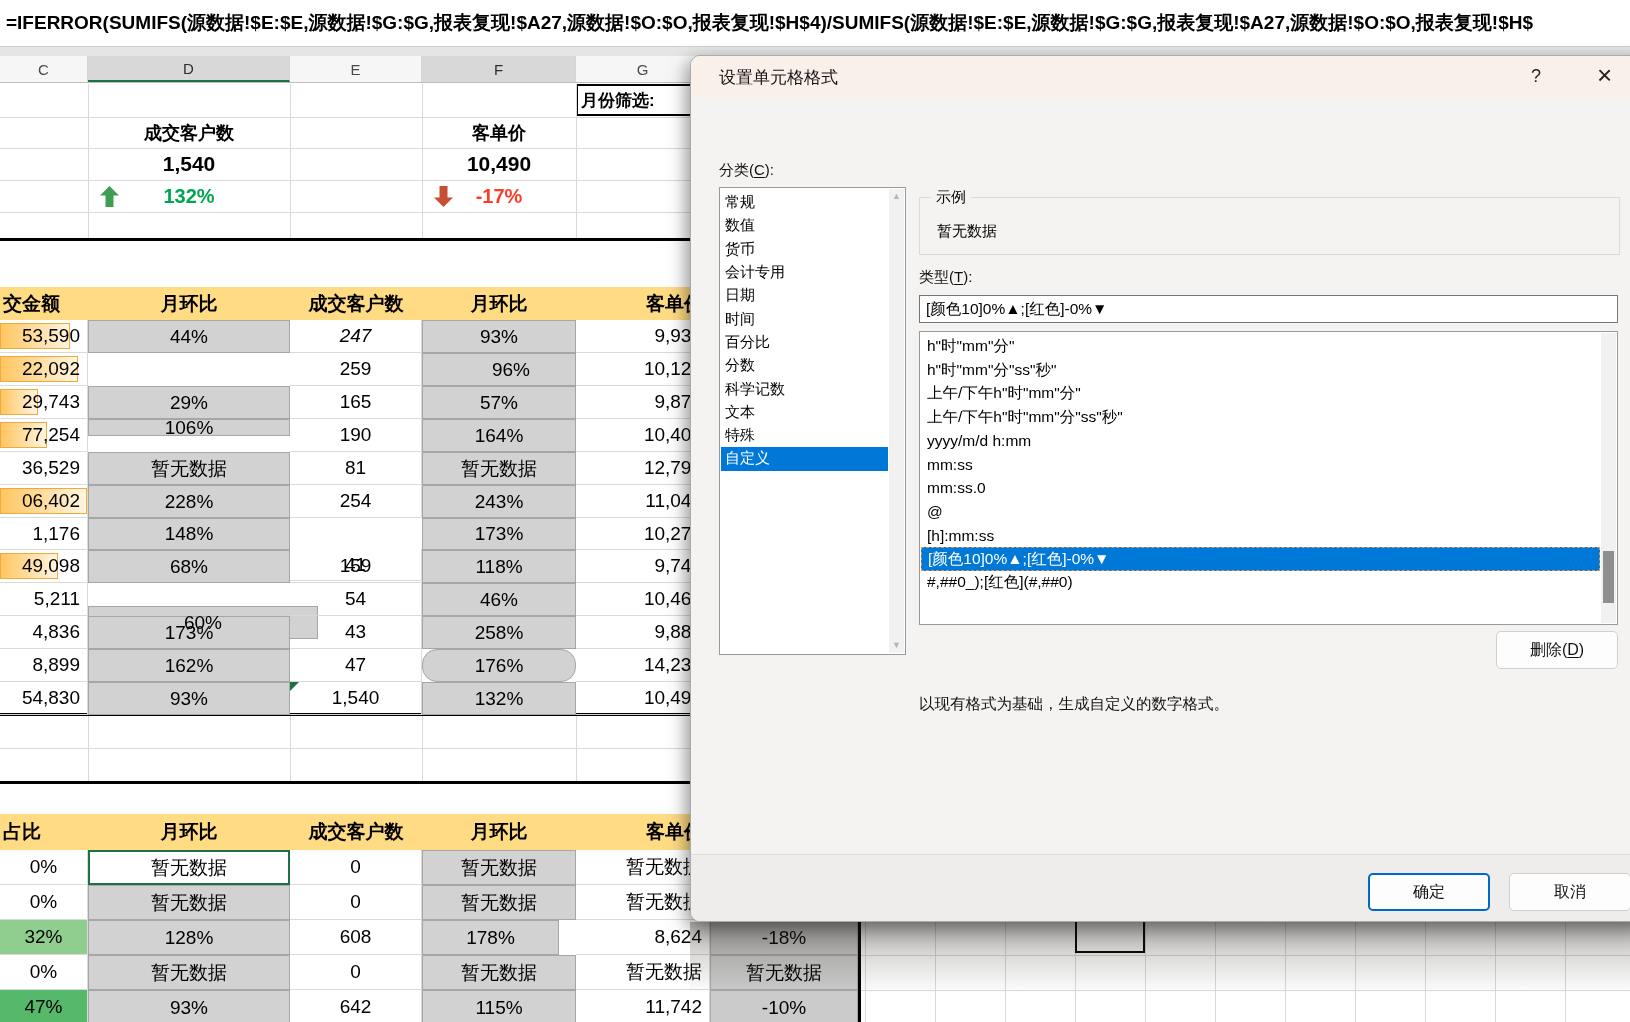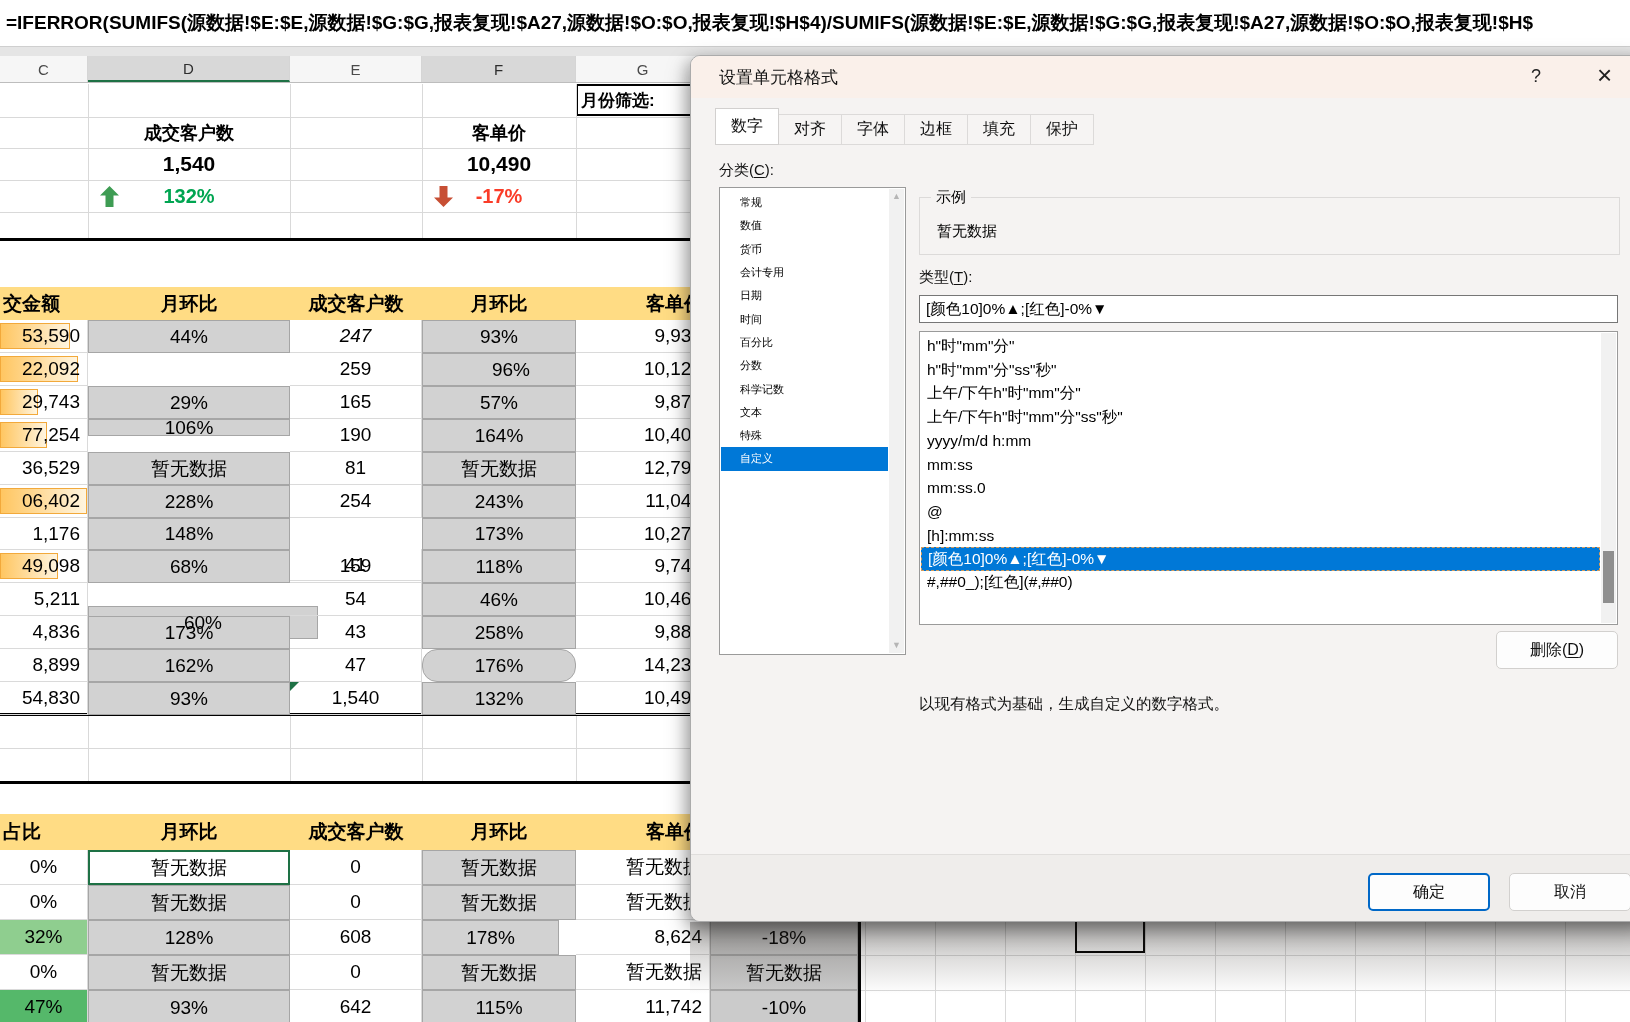--- a/index.html
+++ b/index.html
@@ -44,21 +44,21 @@
   #dlg-help{position:absolute;left:840px;top:10px;font-size:18px;color:#222;cursor:default}
   #dlg-close{position:absolute;left:906px;top:4px;font-size:26px;font-weight:400;color:#222}
   #tabs{position:absolute;left:24px;top:52px;display:flex;align-items:flex-end;height:37px}
   .tab{height:31px;padding:0 15px;display:flex;align-items:center;font-size:16px;background:#f6f4f3;
       border:1px solid #dcdad9;margin-right:-1px;box-sizing:border-box;color:#111}
   .tab.active{height:37px;background:#fff;border-color:#d2d0cf;position:relative;z-index:2}
   .dlg-label{position:absolute;font-size:15px;color:#111}
   #cat-list{position:absolute;left:28px;top:131px;width:187px;height:468px;background:#fff;
       border:1px solid #9a9a9a;box-sizing:border-box}
   #cat-items{position:absolute;left:1px;top:3px;right:17px}
-  .cat-item{height:23.3px;display:flex;align-items:center;padding-left:19px;font-size:11px}
+  .cat-item{height:23.3px;display:flex;align-items:center;padding-left:4px;font-size:15px}
   .cat-item.selected{background:var(--blue);color:#fff}
   .vsb{position:absolute;top:1px;bottom:1px;right:1px;width:15px;background:#f1f1f1;
       display:flex;flex-direction:column;justify-content:space-between;align-items:center}
   .sb-arrow{font-size:9px;color:#b5b5b5;line-height:15px}
   #sample-box{position:absolute;left:228px;top:141px;width:699px;height:56px;border:1px solid #dcdad9}
   #sample-label{position:absolute;left:240px;top:132px;background:#f5f3f2;padding:0 5px;font-size:15px}
   #sample-value{position:absolute;left:246px;top:166px;font-size:15px}
   #type-input{position:absolute;left:228px;top:239px;width:699px;height:28px;background:#fff;
       border:1px solid #767676;box-sizing:border-box;display:flex;align-items:center;
       padding-left:6px;font-size:15.5px}
@@ -465,40 +465,20 @@
 
 <div id="shadow-under"></div>
 
 <div id="dialog">
   <div id="dlg-title">
     <span>设置单元格格式</span>
   </div>
   <span id="dlg-help">?</span>
   <span id="dlg-close">×</span>
 
-  <div id="tabs">
-      <div class="tab active">
-        <span>数字</span>
-      </div>
-      <div class="tab">
-        <span>对齐</span>
-      </div>
-      <div class="tab">
-        <span>字体</span>
-      </div>
-      <div class="tab">
-        <span>边框</span>
-      </div>
-      <div class="tab">
-        <span>填充</span>
-      </div>
-      <div class="tab">
-        <span>保护</span>
-      </div>
-    </div>
 
   <div class="dlg-label" style="left:28px;top:105px">
     <span>分类(</span><u>C</u><span>):</span>
   </div>
   <div id="cat-list">
     <div id="cat-items">
         <div class="cat-item">
           <span>常规</span>
         </div>
         <div class="cat-item">

